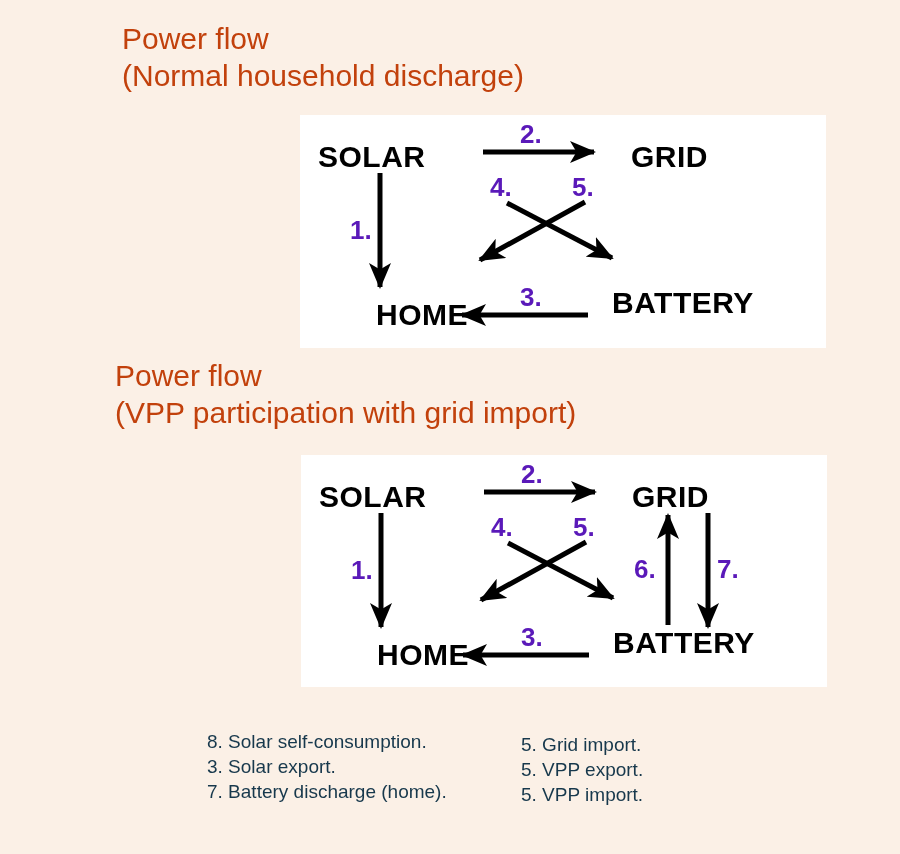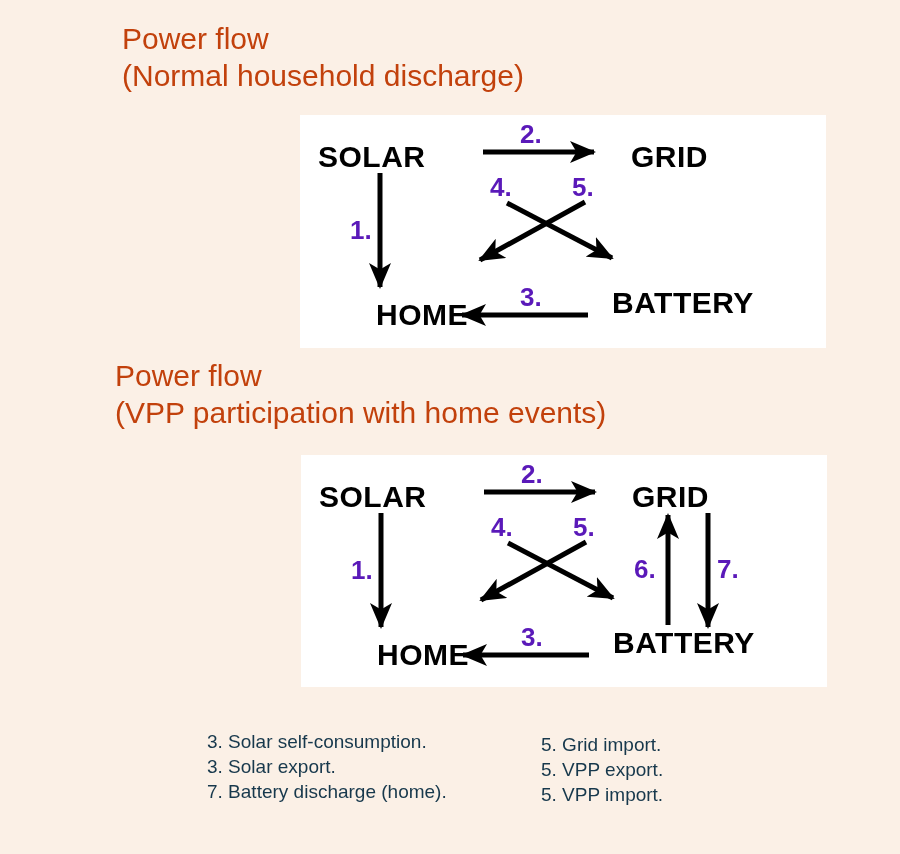--- a/index.html
+++ b/index.html
@@ -96,21 +96,21 @@
   <span class="node node-battery">BATTERY</span>
   <span class="num num-1">1.</span>
   <span class="num num-2">2.</span>
   <span class="num num-3">3.</span>
   <span class="num num-4">4.</span>
   <span class="num num-5">5.</span>
 </div>
 
 <div class="section-title" style="left:115px; top:357px;">
   <div>Power flow</div>
-  <div>(VPP participation with home events)</div>
+  <div>(VPP participation with grid import)</div>
 </div>
 
 <div class="panel" style="left:301px; top:455px; height:232px;">
   <svg width="481" height="232" viewBox="0 0 481 232">
     <defs>
       <marker id="ah2" markerUnits="userSpaceOnUse" markerWidth="28" markerHeight="22" refX="24" refY="11" orient="auto">
         <path d="M0,0 L26,11 L0,22 L6.5,11 Z" fill="#000000"></path>
       </marker>
     </defs>
     <line x1="80" y1="58" x2="80" y2="172" stroke="#000000" stroke-width="5" marker-end="url(#ah2)"></line>
@@ -128,21 +128,21 @@
   <span class="num num-1">1.</span>
   <span class="num num-2">2.</span>
   <span class="num num-3">3.</span>
   <span class="num num-4">4.</span>
   <span class="num num-5">5.</span>
   <span class="num num-6">6.</span>
   <span class="num num-7">7.</span>
 </div>
 
 <div class="legend-col" style="left:207px; top:729px;">
-  <div>3. Solar self-consumption.</div>
+  <div>8. Solar self-consumption.</div>
   <div>3. Solar export.</div>
   <div>7. Battery discharge (home).</div>
 </div>
-<div class="legend-col" style="left:521px; top:732px;margin-left:20px;">
+<div class="legend-col" style="left:521px; top:732px;">
   <div>5. Grid import.</div>
   <div>5. VPP export.</div>
   <div>5. VPP import.</div>
 </div>
 
 </body></html>

